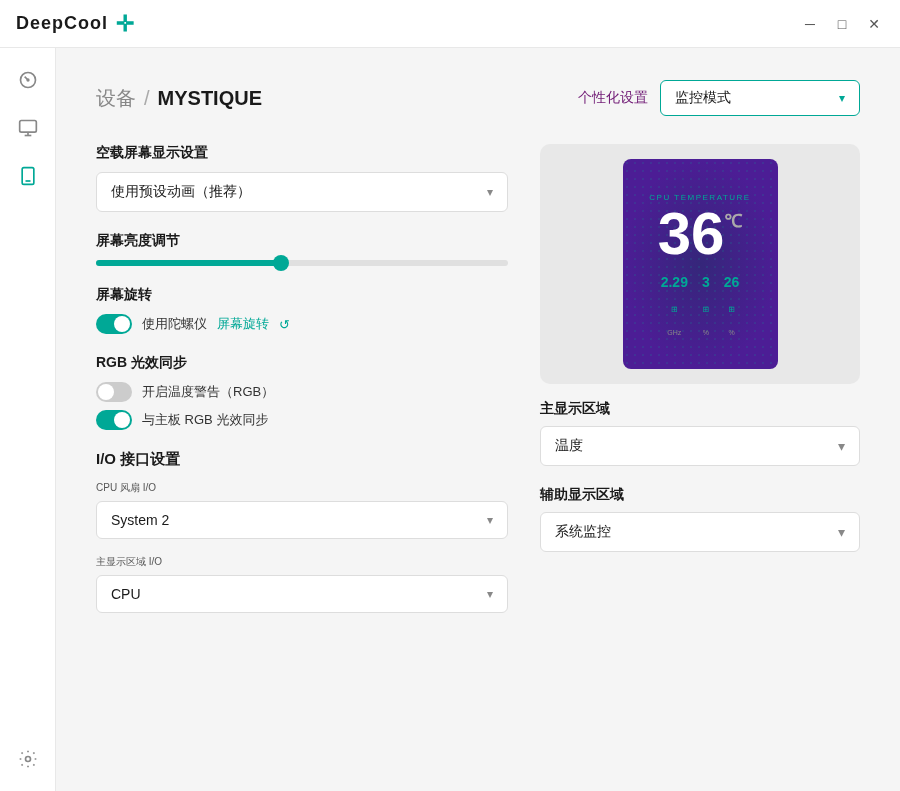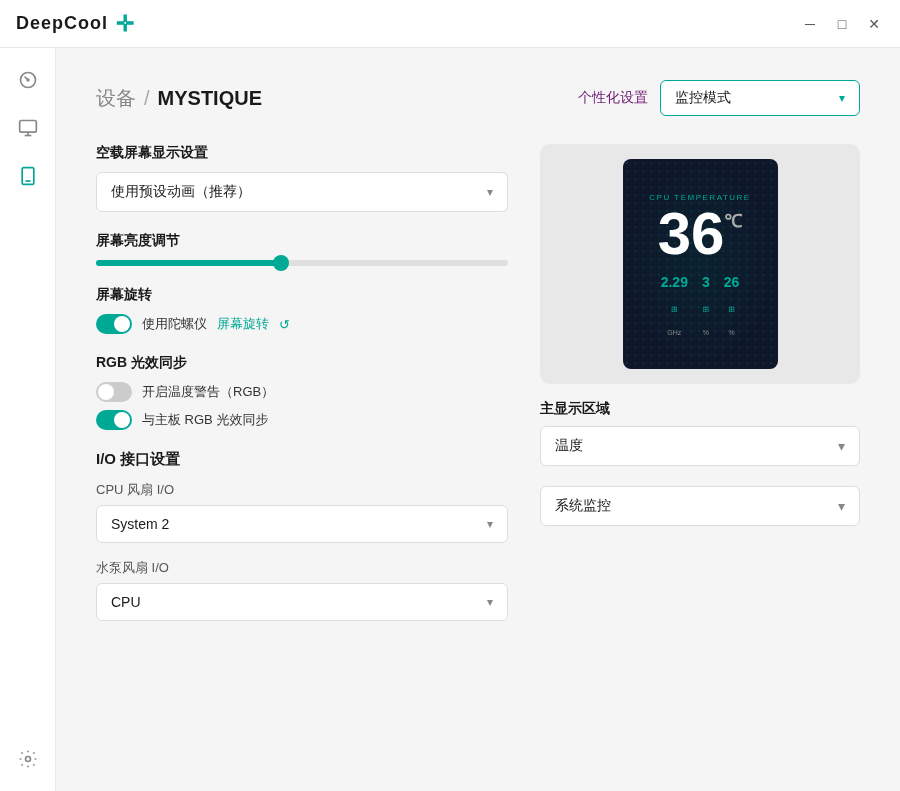--- a/index.html
+++ b/index.html
@@ -268,38 +268,38 @@
     }
 
     
     .io-section-title {
       font-size: 15px;
       font-weight: 700;
       color: #1a1a1a;
       margin-bottom: 12px;
     }
     .io-sub-label {
-      font-size: 13px;
+      font-size: 10px;
       color: #555;
       margin-bottom: 6px;
     }
     .io-block { margin-bottom: 16px; }
 
     
     .preview-card {
       background: #e8e8e8;
       border-radius: 10px;
       padding: 16px;
       display: flex;
       align-items: center;
       justify-content: center;
       height: 240px;
     }
     .device-screen {
-      background: #0f172a;
+      background: #4c1d95;
       border-radius: 8px;
       width: 155px;
       height: 210px;
       display: flex;
       flex-direction: column;
       align-items: center;
       justify-content: center;
       padding: 12px;
       position: relative;
       overflow: hidden;
@@ -515,21 +515,21 @@
         <div>
           <div class="io-section-title">I/O 接口设置</div>
           <div class="io-block">
             <div class="io-sub-label">CPU 风扇 I/O</div>
             <div class="select-box">
               <span>System 2</span>
               <span class="chevron">▾</span>
             </div>
           </div>
           <div class="io-block">
-            <div class="io-sub-label">水泵风扇 I/O</div>
+            <div class="io-sub-label">主显示区域 I/O</div>
             <div class="select-box">
               <span>CPU</span>
               <span class="chevron">▾</span>
             </div>
           </div>
         </div>
 
       </div>
 
       <div class="right-panel">
@@ -566,20 +566,21 @@
 
         <div class="display-section">
           <div class="display-section-label">主显示区域</div>
           <div class="display-select">
             <span>温度</span>
             <span class="chevron">▾</span>
           </div>
         </div>
 
         <div class="display-section">
+          <div class="display-section-label">辅助显示区域</div>
           <div class="display-select">
             <span>系统监控</span>
             <span class="chevron">▾</span>
           </div>
         </div>
 
       </div>
     </div>
   </div>
 </div>

